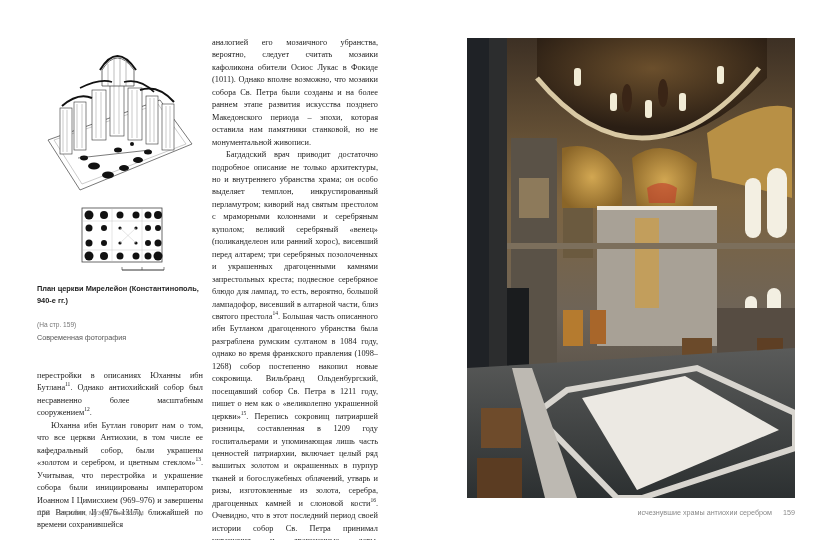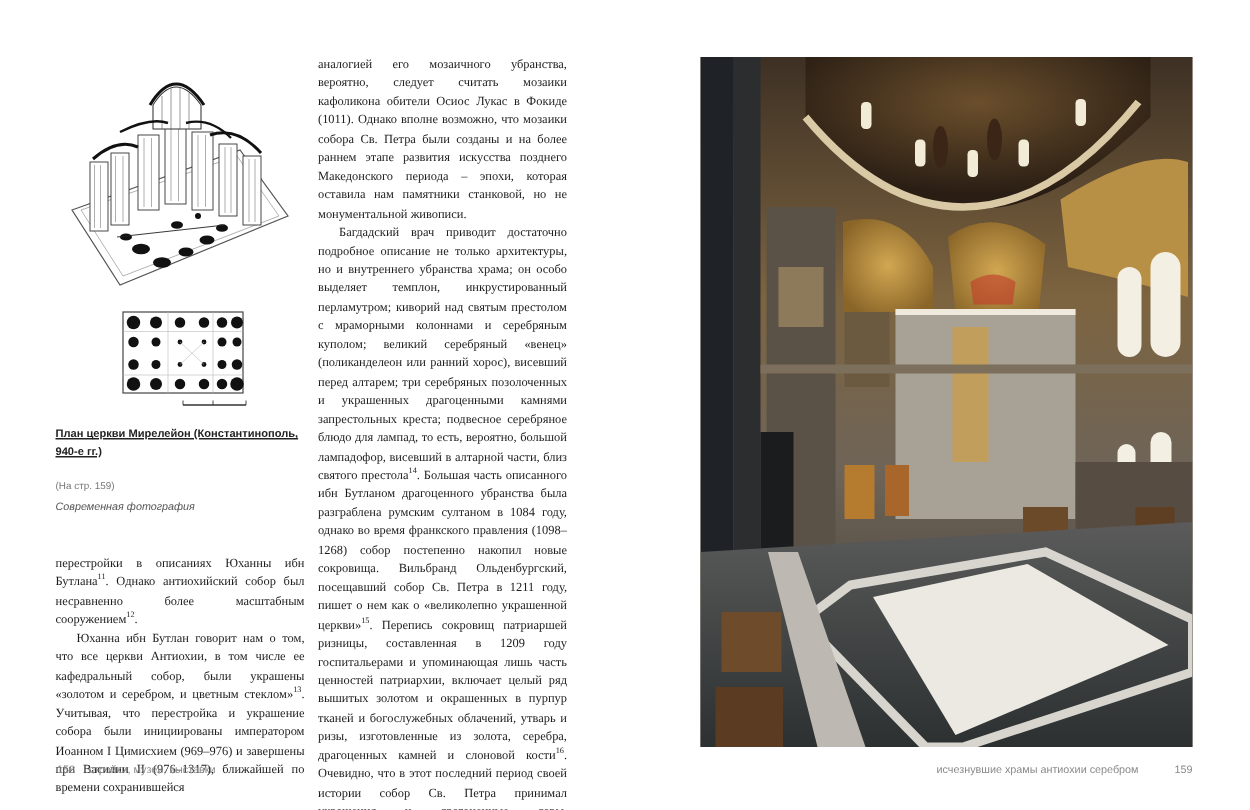--- a/index.html
+++ b/index.html
@@ -6,38 +6,38 @@
   html, body { width: 833px; height: 540px; background: #ffffff; overflow: hidden; }
   body { position: relative; font-family: "Liberation Sans", "DejaVu Sans", sans-serif; color: #1a1a1a; }
 
   .spread { position: absolute; left: 0; top: 0; width: 833px; height: 540px; }
 
   
   .illus { position: absolute; left: 40px; top: 40px; width: 160px; height: 235px; }
   .illus svg { width: 100%; height: 100%; display: block; }
 
   .captions { position: absolute; left: 37px; top: 283px; width: 170px; }
-  .cap-bold { font-size: 7.4px; font-weight: bold; line-height: 11.5px; color: #222; text-decoration: underline; }
+  .cap-bold { font-size: 7.4px; font-weight: bold; line-height: 11.5px; color: #222; }
   .cap-ref { font-size: 6.6px; color: #777; margin-top: 14px; line-height: 10px; }
   .cap-gap { height: 2px; }
-  .cap-light { font-size: 7.2px; color: #555; line-height: 11px; font-style: italic; }
+  .cap-light { font-size: 7.2px; color: #555; line-height: 11px; }
 
   .col { position: absolute; font-family: "Liberation Serif", "DejaVu Serif", serif; font-size: 8.3px; line-height: 12.45px; color: #1c1c1c; text-align: justify; }
   .col p { text-indent: 0; font-family: Liberation Serif, serif; }
   .col p.ind { text-indent: 14px; }
   .col sup { font-size: 5.5px; line-height: 0; vertical-align: super; }
 
   .col-left { left: 37px; top: 370px; width: 166px; }
   .col-mid { left: 212px; top: 37px; width: 166px; }
 
   .folio { position: absolute; font-size: 7.2px; color: #8a8a8a; white-space: nowrap; }
   .folio-left { left: 38px; top: 508px; }
   .folio-left .num { margin-right: 9px; }
   .folio-right { right: 38px; top: 508px; text-align: right; }
-  .folio-right .num { margin-left: 24px; }
+  .folio-right .num { margin-left: 11px; }
 
   
   .photo { position: absolute; left: 467px; top: 38px; width: 328px; height: 460px; overflow: hidden; background: #3a2f24; }
   .photo svg { width: 100%; height: 100%; display: block; }
 </style>
 </head>
 <body>
 
 <div class="spread">
 

